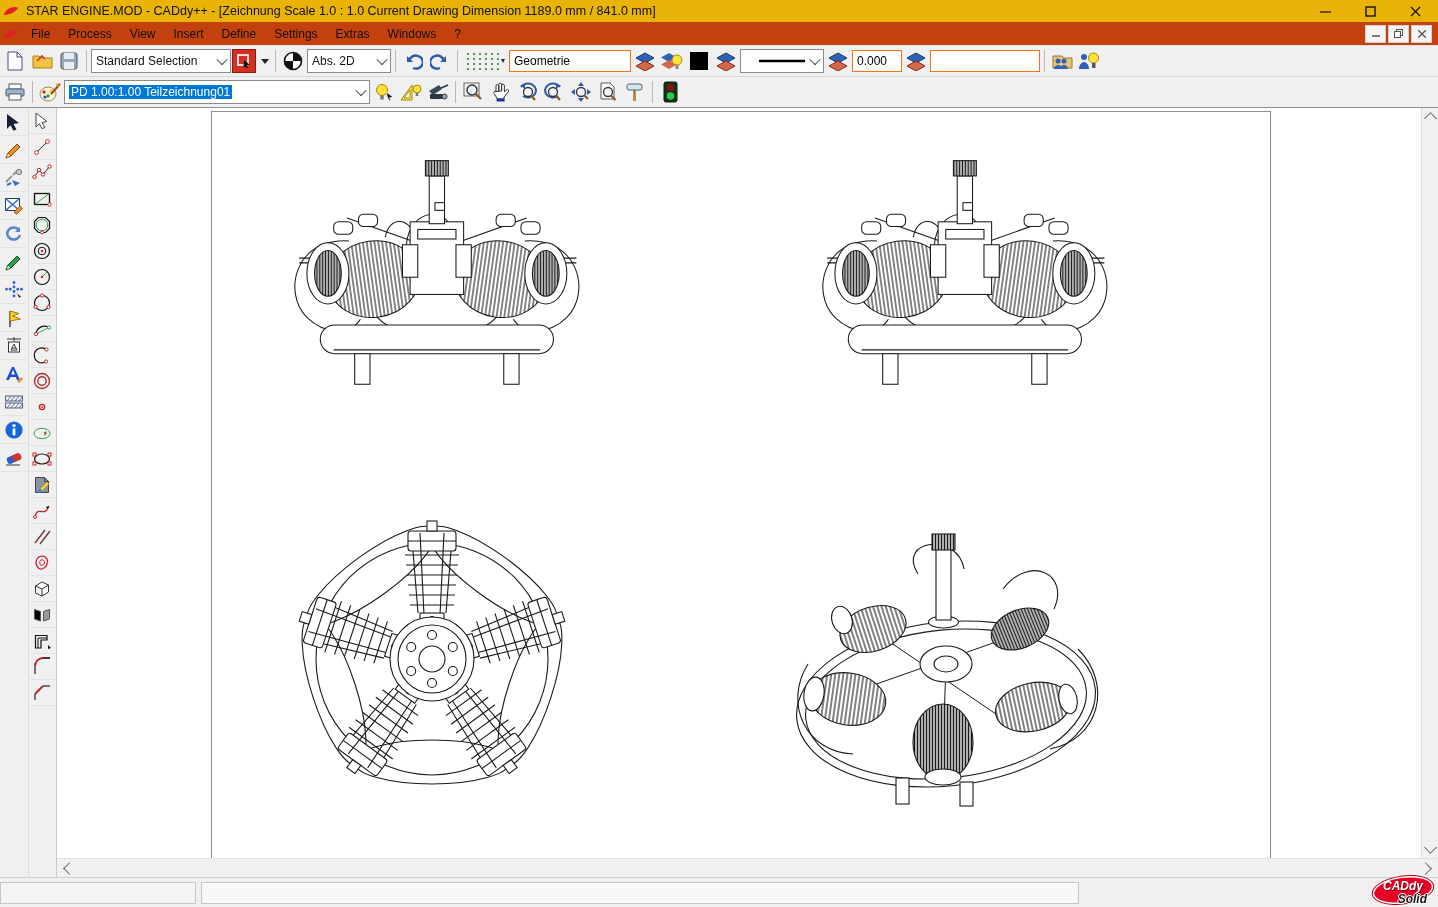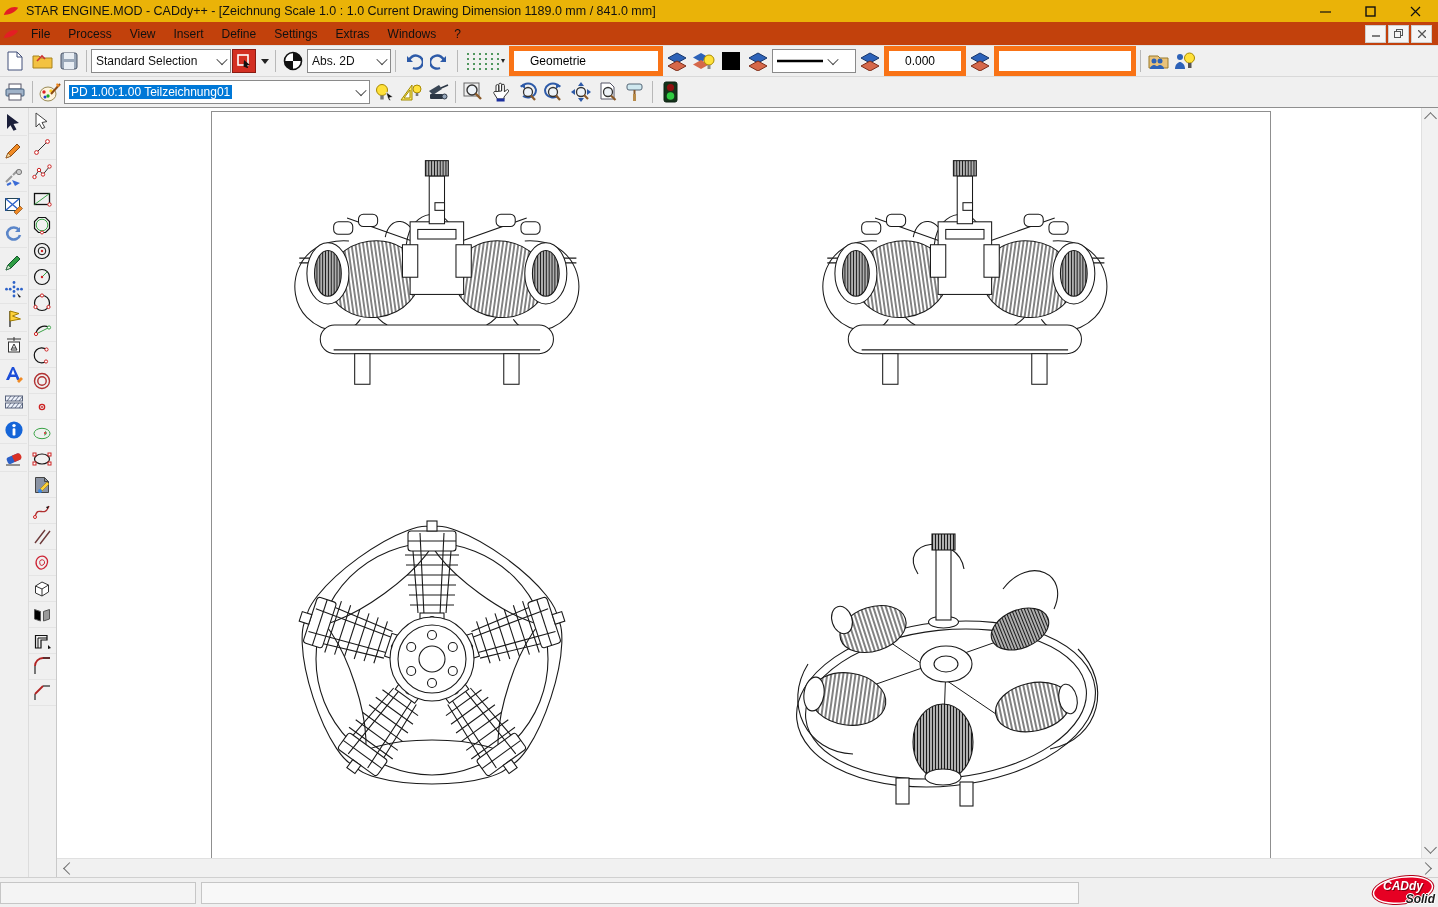--- a/index.html
+++ b/index.html
@@ -17,26 +17,26 @@
   .mitem{padding:0 9px;height:23px;display:flex;align-items:center;cursor:default;}
   .mdibtns{display:flex;gap:2px;margin-right:6px;}
   .mdib{width:19px;height:16px;border:1px solid #cfcfcf;background:#f5f5f5;display:flex;align-items:center;justify-content:center;}
   
   .tbar{height:30px;background:#f0f0f0;display:flex;align-items:center;gap:1px;flex:0 0 auto;padding-left:2px;}
   .tbar1{border-bottom:1px solid #d9d9d9;}
   .tbar2{border-bottom:1px solid #8f8f8f;}
   .t{width:26px;height:26px;display:flex;align-items:center;justify-content:center;flex:0 0 auto;}
   .sep{width:1px;height:22px;background:#b8b8b8;margin:0 3px;flex:0 0 auto;}
   .combo{height:22px;background:#fff;border:1px solid #8a8a8a;display:flex;align-items:center;
-         padding:0 4px;gap:6px;flex:0 0 auto;}
+         padding:0 4px;gap:6px;flex:0 0 auto;justify-content:flex-end;}
   .combo .txt{flex:1;white-space:nowrap;overflow:hidden;}
   .cv{width:7px;height:7px;border-right:1.5px solid #484848;border-bottom:1.5px solid #484848;
       transform:rotate(45deg) translate(-1px,-1px);flex:0 0 auto;}
-  .fld{height:20px;border:5px solid #f97316;background:#fff;font:12px "Liberation Sans",sans-serif;
-       padding:0 16px;flex:0 0 auto;}
+  .fld{height:20px;border:1px solid #f97316;background:#fff;font:12px "Liberation Sans",sans-serif;
+       padding:0 4px;flex:0 0 auto;}
   .selblue{background:#0078d7;color:#fff;padding:1px 2px;}
   .drop{width:0;height:0;border-left:4px solid transparent;border-right:4px solid transparent;
         border-top:5px solid #222;margin-left:2px;}
   .redbtn{width:22px;height:22px;background:#d32f22;border:1px solid #8a1b12;display:flex;
           align-items:center;justify-content:center;}
   
   .mid{flex:1;display:flex;min-height:0;}
   .sidebar{width:56px;background:#f0f0f0;display:flex;flex:0 0 auto;border-right:1px solid #c9c9c9;}
   .scol{width:28px;display:flex;flex-direction:column;align-items:center;}
   .scol1{border-right:1px solid #dcdcdc;}
@@ -62,21 +62,21 @@
   .status{height:29px;background:#f0f0f0;display:flex;align-items:center;flex:0 0 auto;
           border-top:1px solid #d0d0d0;position:relative;}
   .spanel{height:22px;border:1px solid #c6c6c6;background:#f4f4f4;box-sizing:border-box;}
   .sp1{width:196px;margin-left:0;}
   .sp2{width:878px;margin-left:5px;background:#f8f8f8;}
   .dslogo{position:absolute;right:2px;bottom:1px;width:64px;height:30px;}
   .dsell{position:absolute;left:2px;top:2px;width:58px;height:24px;background:#e60023;
          border-radius:50%;transform:rotate(-8deg);box-shadow:0 0 0 1.5px #fff,0 0 0 2.5px #b30019;}
   .dst1{position:absolute;left:11px;top:3px;color:#fff;font-weight:bold;font-style:italic;
         font-size:12px;text-shadow:1px 1px 0 #7a0012;}
-  .dst2{position:absolute;right:1px;bottom:0;color:#1a1a1a;font-weight:bold;font-style:italic;font-size:12px;
+  .dst2{position:absolute;right:9px;bottom:0;color:#1a1a1a;font-weight:bold;font-style:italic;font-size:12px;
         text-shadow:-1px 0 #fff,1px 0 #fff,0 -1px #fff,0 1px #fff;}
   svg{display:block;}
 </style>
 </head>
 <body>
 
 <div class="app">
 
   <svg width="0" height="0" style="position:absolute">
     <defs>

